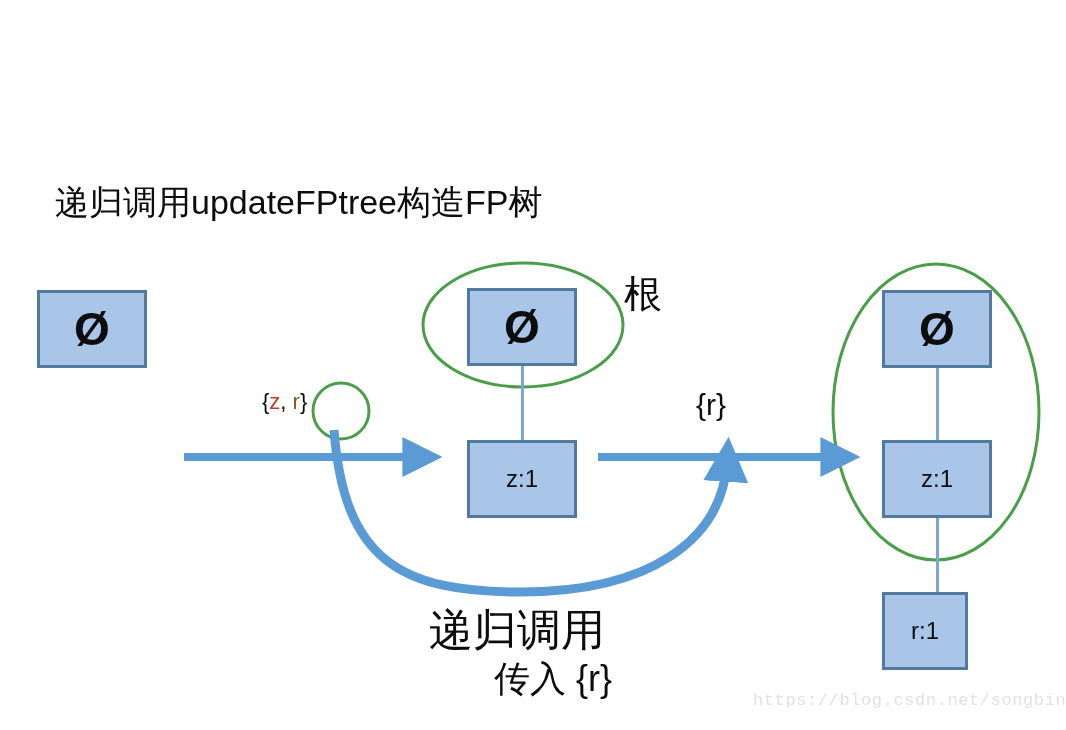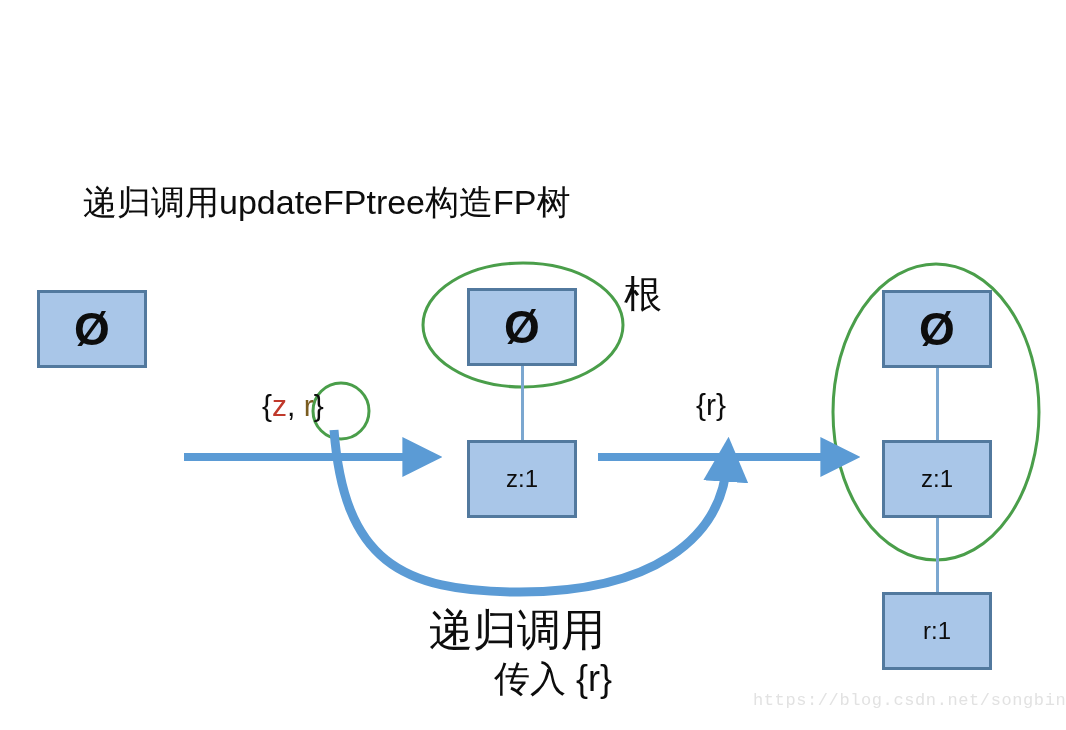--- a/index.html
+++ b/index.html
@@ -30,21 +30,20 @@
   }
   #sub1 {
     left: 55px;
     top: 131px;
     font-size: 34px;
   }
   #sub2 {
     left: 55px;
     top: 185px;
     font-size: 34px;
-    margin-left: 28px;
   }
   #root-label {
     left: 624px;
     top: 275px;
     font-size: 38px;
   }
   #label-r2 {
     left: 696px;
     top: 390px;
     font-size: 30px;
@@ -83,38 +82,38 @@
   }
   .node.empty-set {
     font-size: 46px;
     font-weight: 600;
   }
   #node-left      { left: 37px;  top: 290px; width: 110px; height: 78px; }
   #node-mid-root  { left: 467px; top: 288px; width: 110px; height: 78px; }
   #node-mid-z     { left: 467px; top: 440px; width: 110px; height: 78px; }
   #node-right-root{ left: 882px; top: 290px; width: 110px; height: 78px; }
   #node-right-z   { left: 882px; top: 440px; width: 110px; height: 78px; }
-  #node-right-r   { left: 882px; top: 592px; width: 110px; height: 78px; }
+  #node-right-r   { left: 882px; top: 592px; width: 86px; height: 78px; }
 
   
   .connector {
     position: absolute;
     background: #7ba7d0;
     width: 3px;
   }
   #conn-mid    { left: 521px; top: 366px; height: 76px; }
   #conn-right1 { left: 936px; top: 368px; height: 74px; }
   #conn-right2 { left: 936px; top: 518px; height: 76px; }
 
   
   #label-zr {
     position: absolute;
     left: 262px;
     top: 389px;
-    font-size: 30px;
+    font-size: 22px;
     color: #0d0d0d;
     white-space: pre;
     z-index: 6;
   }
   #label-zr .z { color: #c0392b; }
   #label-zr .r { color: #7a5c20; }
 
   svg.overlay {
     position: absolute;
     left: 0;

